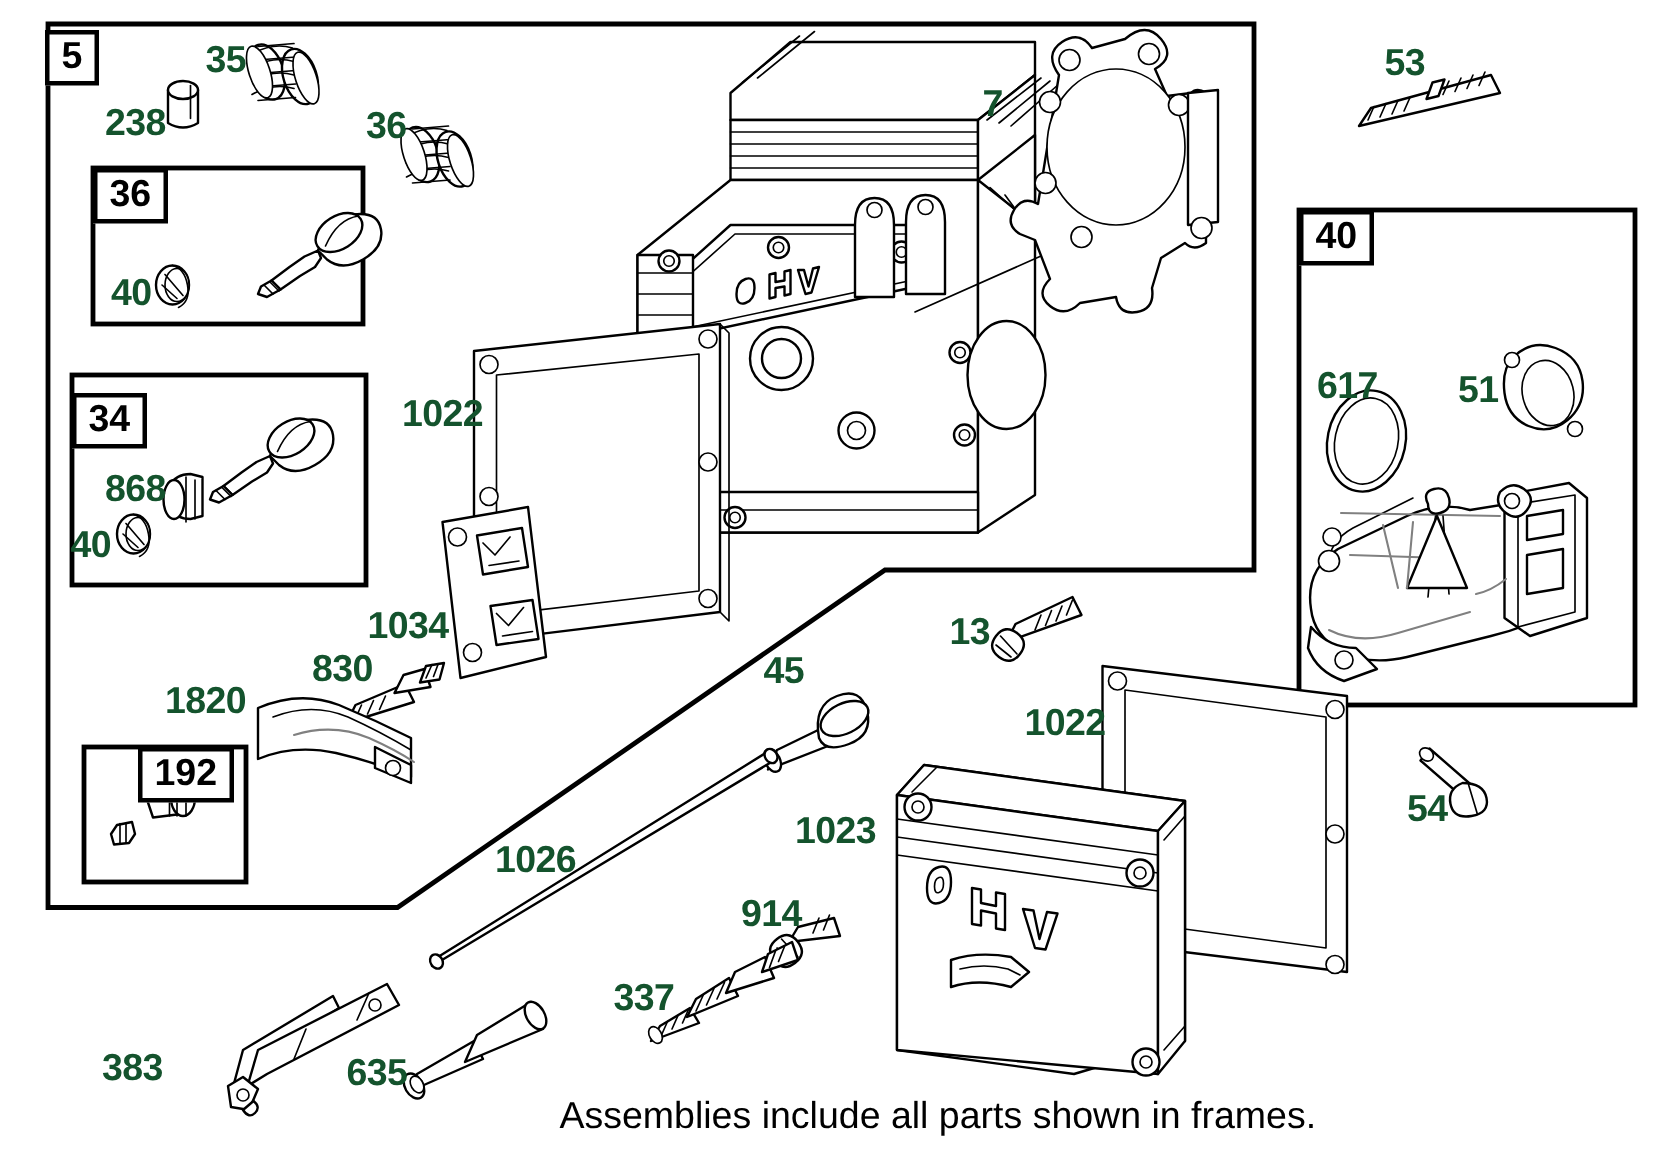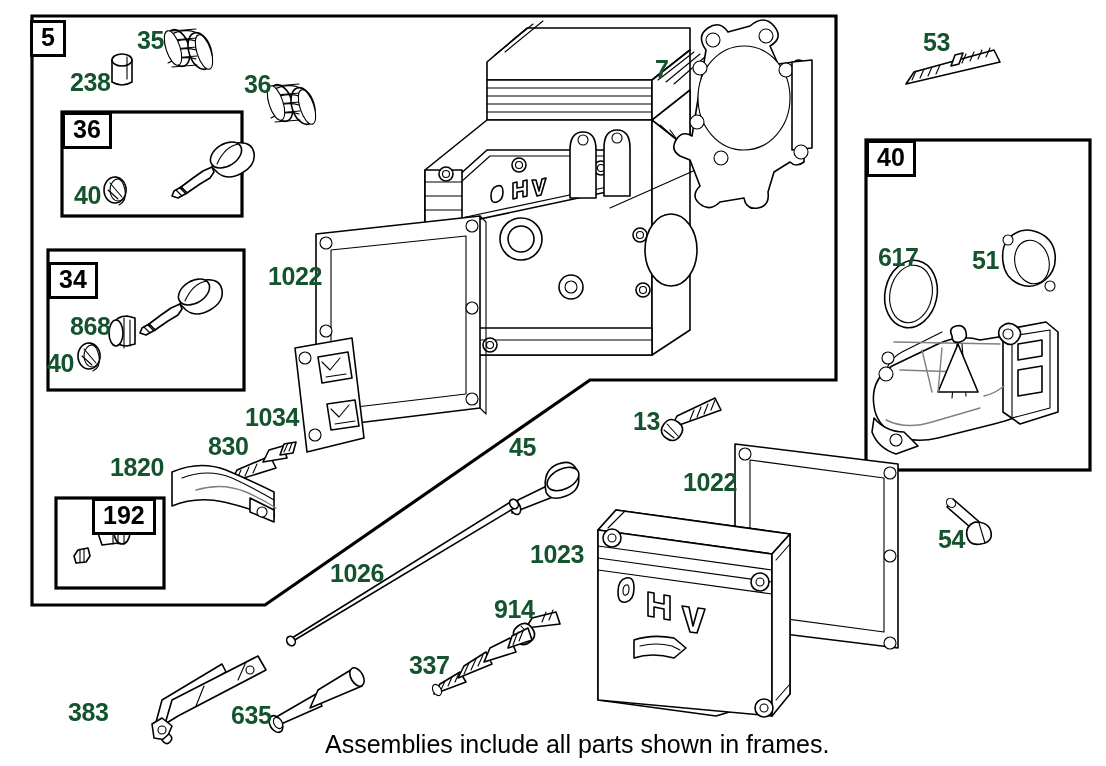--- a/index.html
+++ b/index.html
@@ -45,20 +45,21 @@
     padding: 2px 8px 4px 8px;
     box-sizing: border-box;
   }
   .caption {
     position: absolute;
     font-family: "Liberation Sans", sans-serif;
     font-weight: normal;
     font-size: 25px;
     color: #000000;
     white-space: nowrap;
+    margin-left: 48px;
   }
 </style>
 </head>
 <body>
 
 <div id="page">
 
   <svg id="art" viewBox="0 0 1106 766" xmlns="http://www.w3.org/2000/svg">
     <defs>
       <style>

